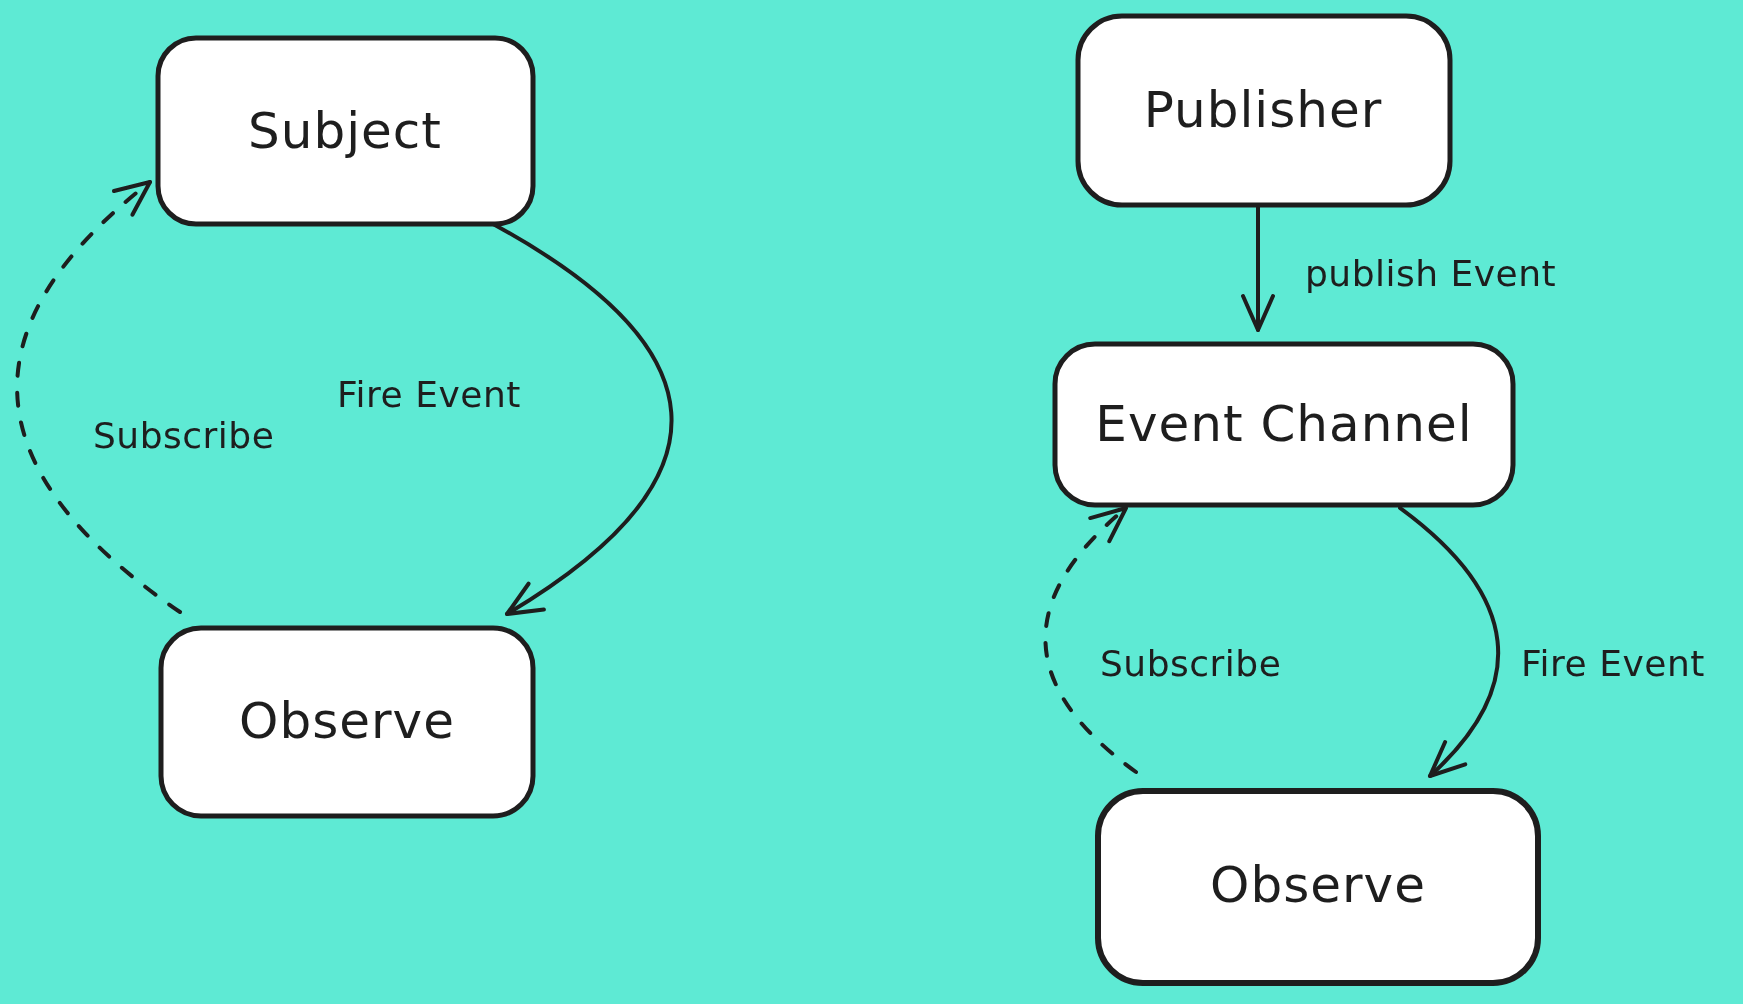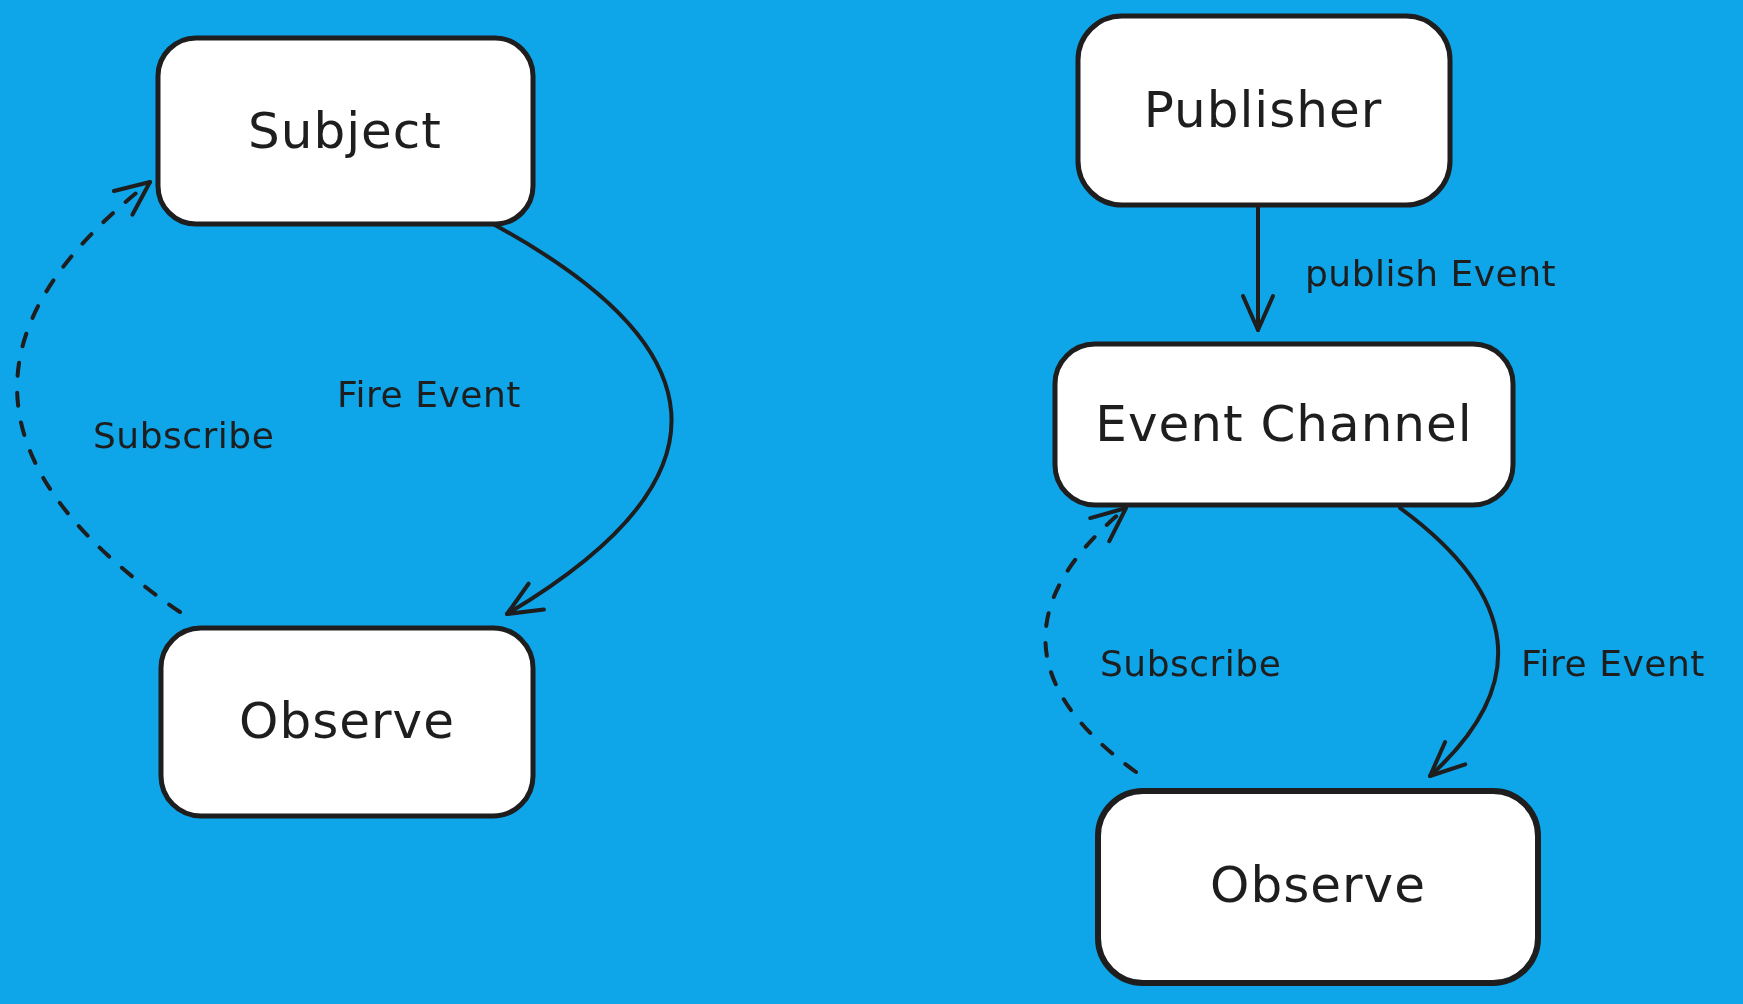--- a/index.html
+++ b/index.html
@@ -4,21 +4,21 @@
 <style>
   html, body {
     margin: 0;
     padding: 0;
     background: #ffffff;
   }
   .canvas-wrap {
     width: 1743px;
     height: 1004px;
     position: relative;
-    background: #0ea5e9;
+    background: #5eead4;
   }
   svg {
     display: block;
   }
   .node-box {
     fill: #ffffff;
     stroke: #1e1e1e;
     stroke-width: 5;
   }
   .edge {

